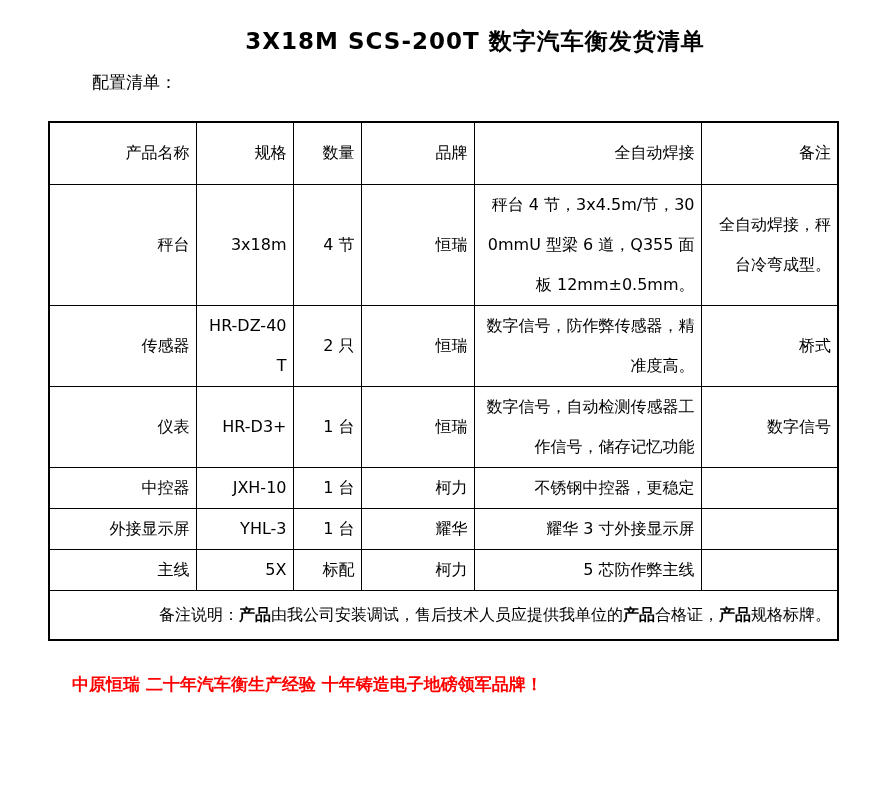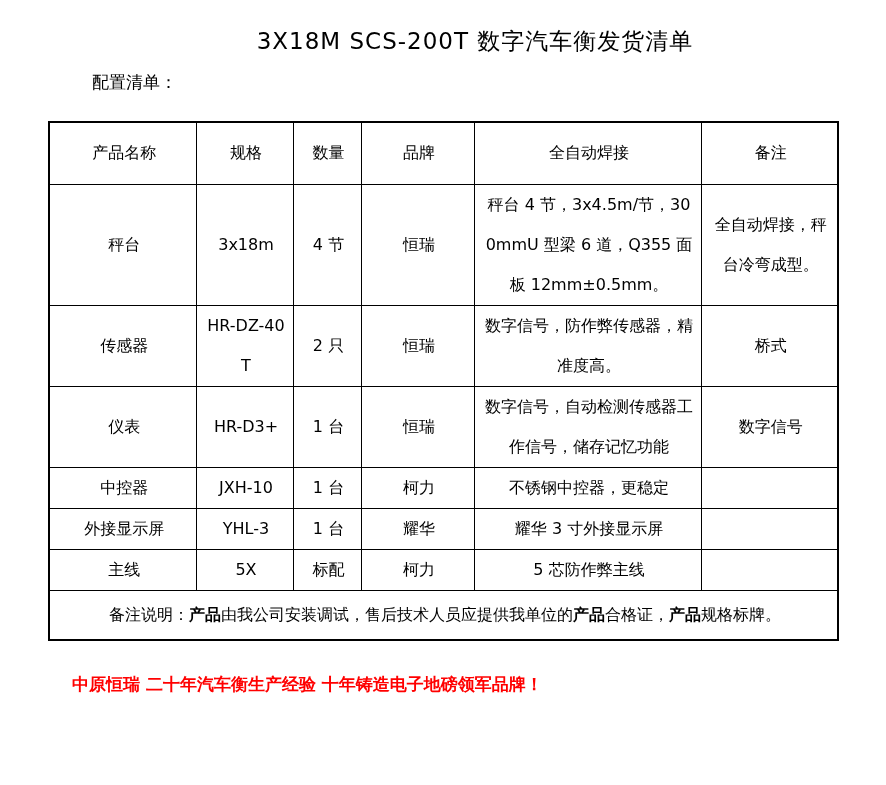--- a/index.html
+++ b/index.html
@@ -14,42 +14,42 @@
     width: 886px;
     height: 785px;
     background: #ffffff;
     overflow: hidden;
   }
   .doc-title {
     margin: 0;
     padding: 26px 0 0 64px;   
     text-align: center;
     font-size: 23px;
-    font-weight: normal;
+    font-weight: bold;
     letter-spacing: 1px;
     line-height: 30px;
   }
   .section-label {
     margin: 0;
     padding: 14px 8px 0 92px;
     font-size: 17px;
     font-weight: normal;
     line-height: 24px;
   }
   table.config {
     border-collapse: collapse;
     table-layout: fixed;
     margin: 27px 0 0 48px;
     width: 789px;
     border: 2px solid #000000;
   }
   table.config th, table.config td {
     border: 1px solid #000000;
     vertical-align: middle;
-    text-align: center;
+    text-align: right;
     font-size: 16px;
     font-weight: normal;
     line-height: 40px;
     padding: 0 6px 0 9px;
     overflow: hidden;
     word-break: break-all;
   }
   tr.r-head  { height: 62px;  }
   tr.r-xl    { height: 121px; }
   tr.r-lg    { height: 79px;  }

